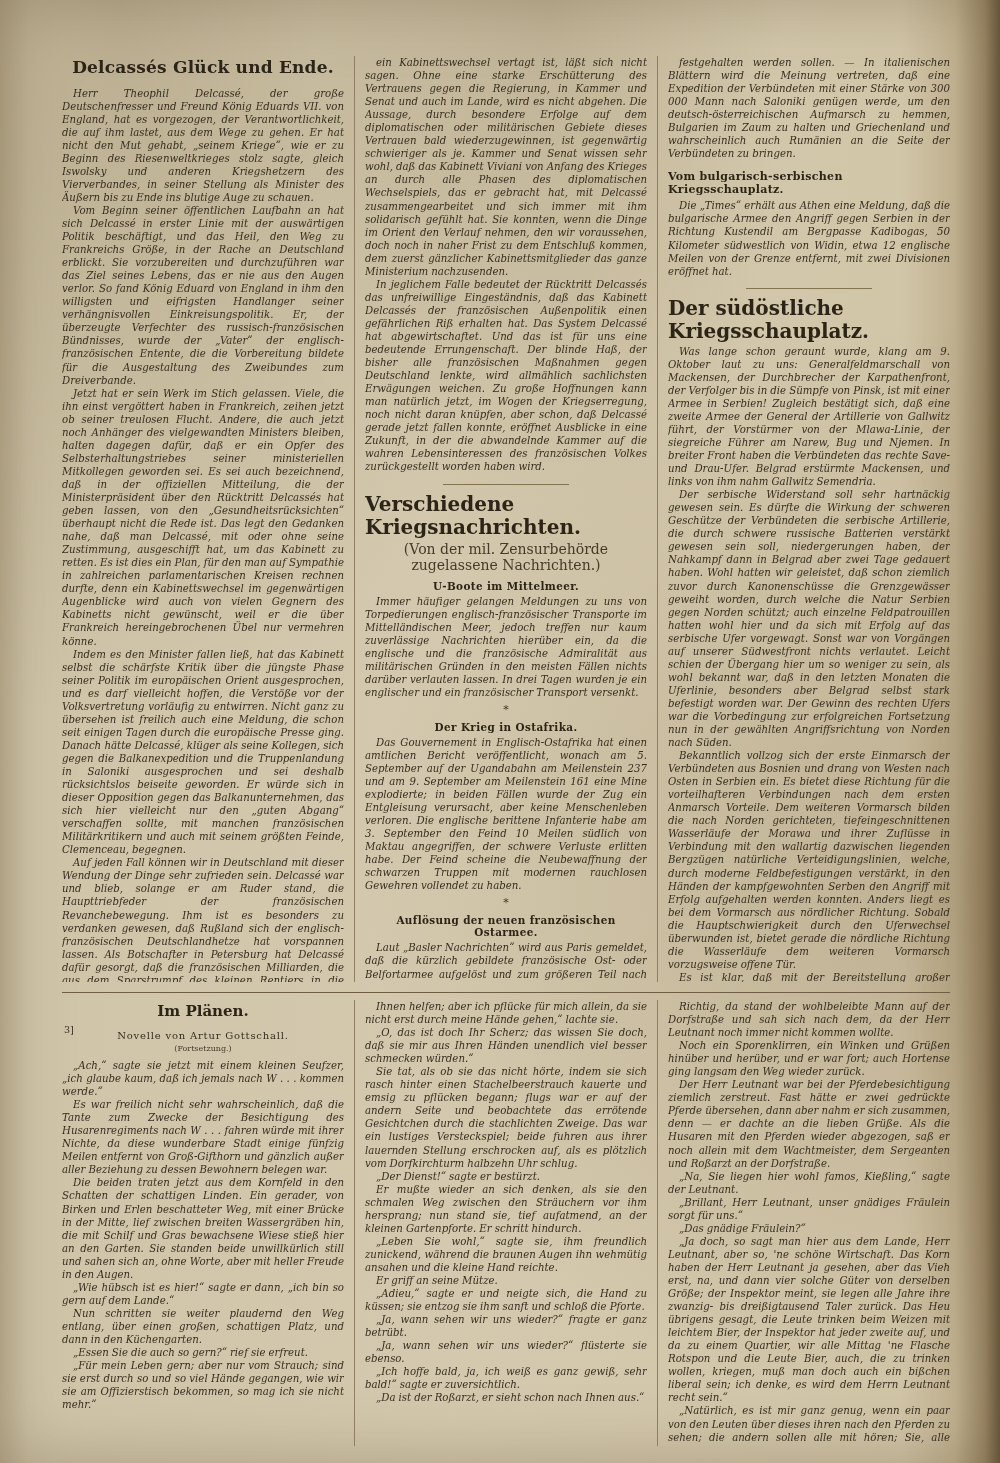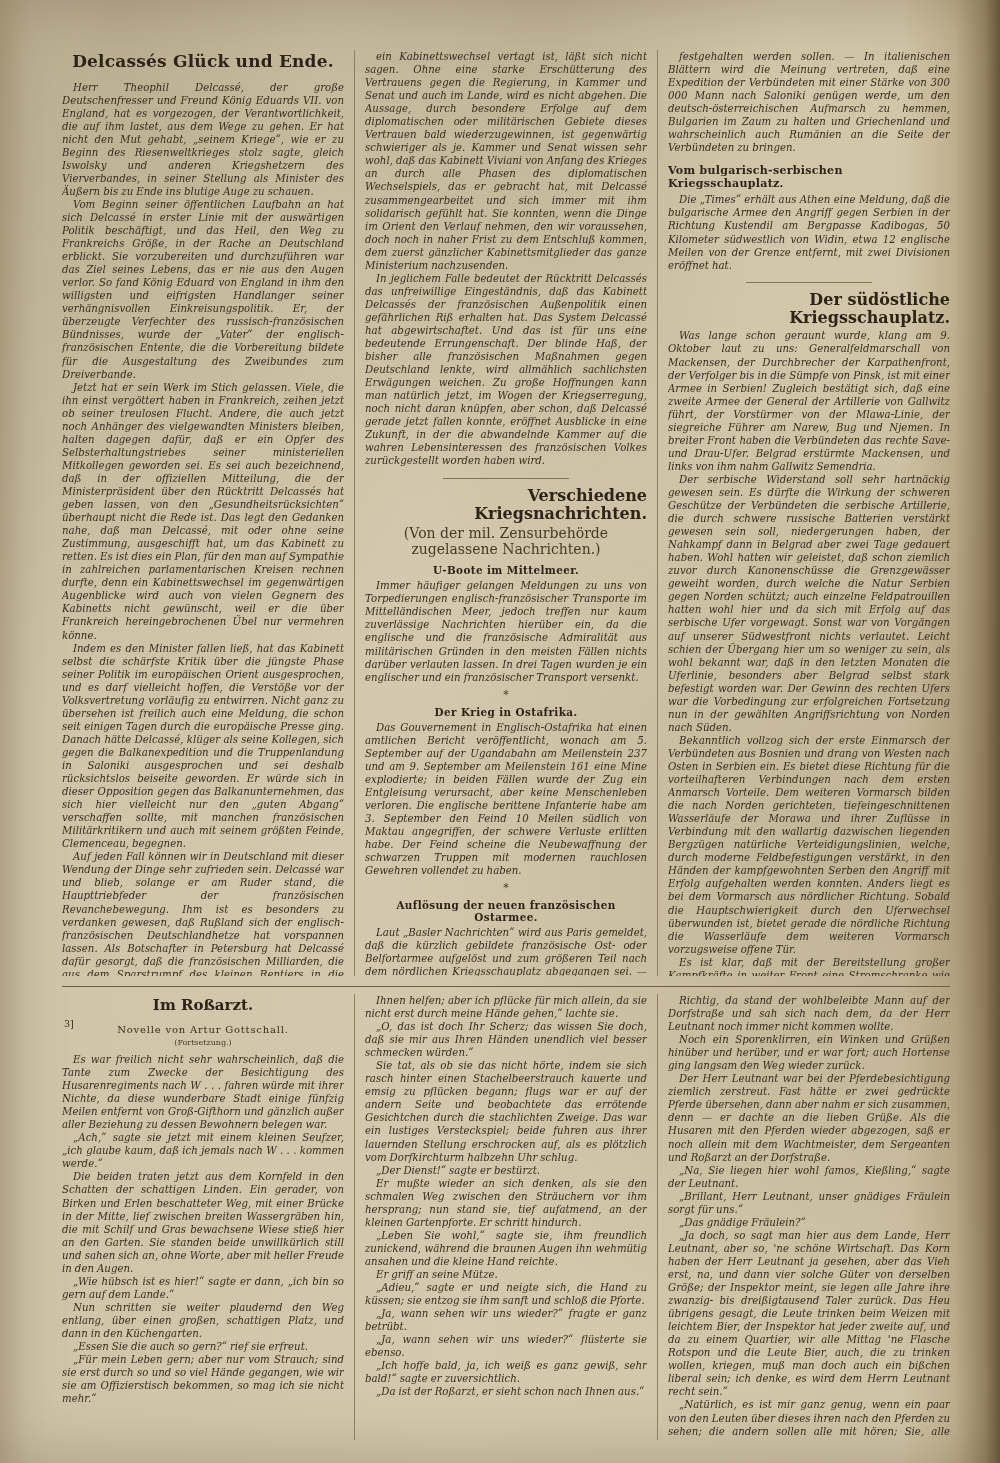--- a/index.html
+++ b/index.html
@@ -8,33 +8,33 @@
     position:relative;width:1000px;height:1463px;overflow:hidden;
     background:
       radial-gradient(ellipse at 12% 0%, rgba(110,90,55,.22), transparent 35%),
       radial-gradient(ellipse at 55% 1%, rgba(110,90,55,.18), transparent 30%),
       radial-gradient(ellipse at 100% 60%, rgba(110,85,50,.20), transparent 45%),
       linear-gradient(90deg,#c3b699 0px,#d0c5a9 28px,#d4c9ae 45%,#d2c6a9 90%,#c2b392 955px,#9d8a68 985px,#6b5a40 1000px);
     box-shadow: inset 0 0 70px rgba(90,70,40,.35);
     font-family:"DejaVu Serif", serif;
     color:#362e20;
   }
-  .content{position:absolute;left:62px;top:50px;width:888px;}
+  .content{position:absolute;left:62px;top:56px;width:888px;}
   .top-section{display:flex;height:926px;overflow:hidden;}
   .feuilleton{display:flex;height:446px;overflow:hidden;}
   .col{width:282px;overflow:hidden;}
   .vrule{width:1px;background:#8f7e60;margin:0 10px;}
   .hrule{height:1px;background:#6f5e43;margin:10px 0 7px 0;}
   .thinrule{height:1px;width:45%;background:#84734f;margin:10px auto 8px auto;}
   .headline-lg{
     font-size:17px;line-height:1.15;font-weight:bold;text-align:center;
     margin:2px 0 9px 0;color:#2c2517;letter-spacing:.2px;
   }
   .headline-md{
-    font-size:16px;line-height:1.15;font-weight:bold;text-align:right;
+    font-size:20px;line-height:1.15;font-weight:bold;text-align:left;
     margin:4px 0 2px 0;color:#2c2517;
   }
   .subtitle{font-size:14px;text-align:center;margin:0 0 7px 0;color:#453b28;}
   .subhead{
     font-size:10.4px;font-weight:bold;text-align:center;letter-spacing:.4px;
     margin:6px 0 3px 0;color:#2c2517;
   }
   .boldhead{
     font-size:11px;font-weight:bold;text-align:left;letter-spacing:.3px;
     margin:10px 0 3px 0;color:#2c2517;
@@ -123,29 +123,29 @@
           </div>
       </div>
 
     </div>
 
     <div class="hrule"></div>
 
     <div class="feuilleton">
 
       <div class="col">
-        <h2 class="feu-title">Im Roßarzt.</h2>
+        <h2 class="feu-title">Im Plänen.</h2>
         <div class="feu-byline-row">
           <span class="feu-installment">3]</span>
           <span class="feu-byline">Novelle von Artur Gottschall.</span>
         </div>
         <div class="feu-cont">(Fortsetzung.)</div>
         <div class="body">
+            <p class="para">„Ach,“ sagte sie jetzt mit einem kleinen Seufzer, „ich glaube kaum, daß ich jemals nach W . . . kommen werde.“</p>
             <p class="para">Es war freilich nicht sehr wahrscheinlich, daß die Tante zum Zwecke der Besichtigung des Husarenregiments nach W . . . fahren würde mit ihrer Nichte, da diese wunderbare Stadt einige fünfzig Meilen entfernt von Groß-Gifthorn und gänzlich außer aller Beziehung zu dessen Bewohnern belegen war.</p>
-            <p class="para">„Ach,“ sagte sie jetzt mit einem kleinen Seufzer, „ich glaube kaum, daß ich jemals nach W . . . kommen werde.“</p>
             <p class="para">Die beiden traten jetzt aus dem Kornfeld in den Schatten der schattigen Linden. Ein gerader, von Birken und Erlen beschatteter Weg, mit einer Brücke in der Mitte, lief zwischen breiten Wassergräben hin, die mit Schilf und Gras bewachsene Wiese stieß hier an den Garten. Sie standen beide unwillkürlich still und sahen sich an, ohne Worte, aber mit heller Freude in den Augen.</p>
             <p class="para">„Wie hübsch ist es hier!“ sagte er dann, „ich bin so gern auf dem Lande.“</p>
             <p class="para">Nun schritten sie weiter plaudernd den Weg entlang, über einen großen, schattigen Platz, und dann in den Küchengarten.</p>
             <p class="para">„Essen Sie die auch so gern?“ rief sie erfreut.</p>
             <p class="para">„Für mein Leben gern; aber nur vom Strauch; sind sie erst durch so und so viel Hände gegangen, wie wir sie am Offizierstisch bekommen, so mag ich sie nicht mehr.“</p>
           </div>
       </div>
 
       <div class="vrule"></div>
 

